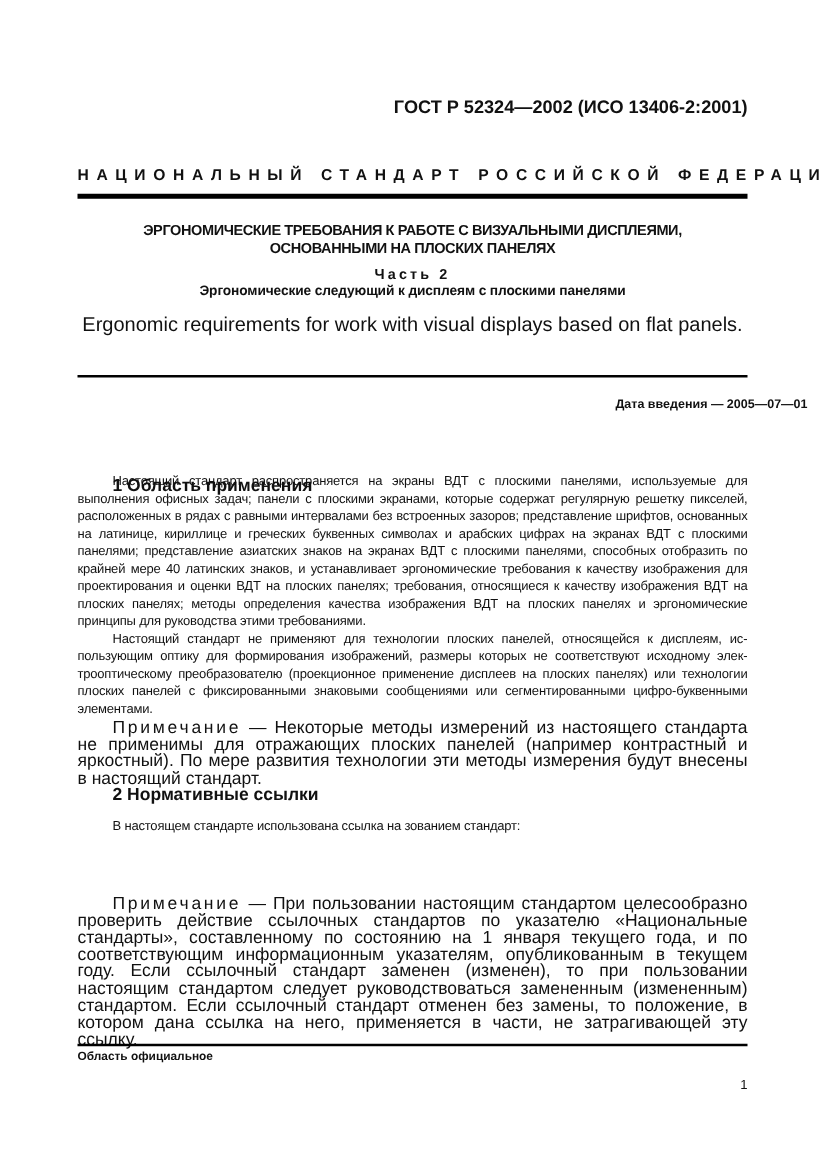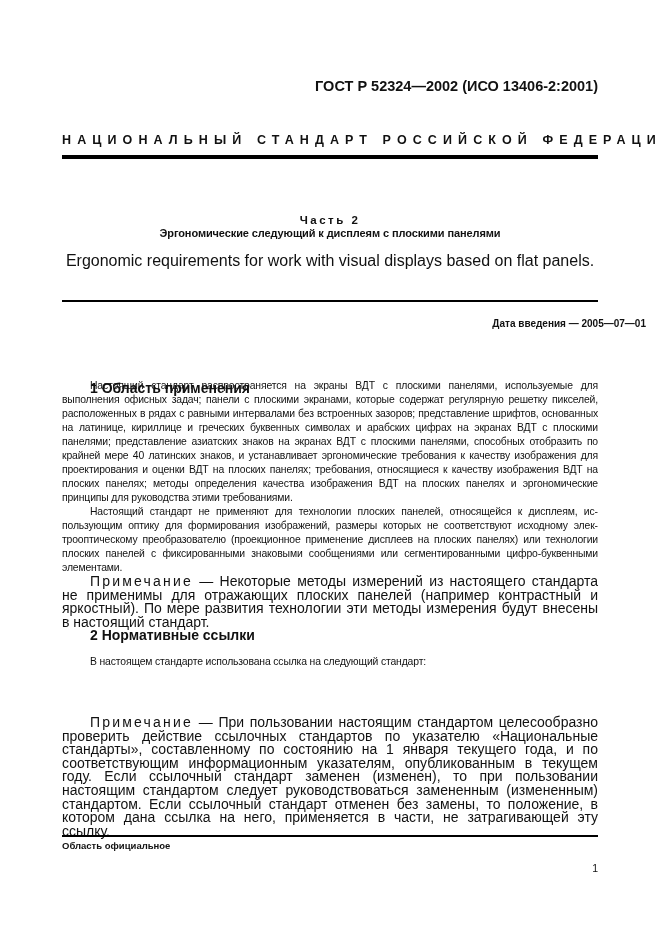--- a/index.html
+++ b/index.html
@@ -27,20 +27,22 @@
   .page-no { left: 0; width: 598px; top: 862px; text-align: right; font-size: 10.5px; }
 </style>
 </head>
 <body>
 
 <div class="abs doc-code">ГОСТ Р 52324—2002 (ИСО 13406-2:2001)</div>
 <div class="abs nat-std">НАЦИОНАЛЬНЫЙ СТАНДАРТ РОССИЙСКОЙ ФЕДЕРАЦИИ</div>
 <div class="abs rule-thick"></div>
 
 <div class="abs title">
+  <div>ЭРГОНОМИЧЕСКИЕ ТРЕБОВАНИЯ К РАБОТЕ С ВИЗУАЛЬНЫМИ ДИСПЛЕЯМИ,</div>
+  <div>ОСНОВАННЫМИ НА ПЛОСКИХ ПАНЕЛЯХ</div>
 </div>
 <div class="abs part-label">Часть 2</div>
 <div class="abs part-title">Эргономические следующий к дисплеям с плоскими панелями</div>
 <div class="abs en-title">
   <div>Ergonomic requirements for work with visual displays based on flat panels.</div>
 </div>
 <div class="abs rule-thin"></div>
 
 <div class="abs intro-date">Дата введения  — 2005—07—01</div>
 
@@ -48,21 +50,21 @@
 <div class="abs para" style="top:379px;">
   <p>Настоящий стандарт распространяется на экраны ВДТ с плоскими панелями, используемые для выполнения офисных задач; панели с плоскими экранами, которые содержат регулярную решетку пиксе­лей, расположенных в рядах с равными интервалами без встроенных зазоров; представление шрифтов, основанных на латинице, кириллице и греческих буквенных символах и арабских цифрах на экранах ВДТ с плоскими панелями; представление азиатских знаков на экранах ВДТ с плоскими панелями, способных отобразить по крайней мере 40 латинских знаков, и устанавливает эргономические требования к качеству изображения для проектирования и оценки ВДТ на плоских панелях; требования, относящиеся к качеству изображения ВДТ на плоских панелях; методы определения качества изображения ВДТ на плоских пане­лях и эргономические принципы для руководства этими требованиями.</p>
   <p>Настоящий стандарт не применяют для технологии плоских панелей, относящейся к дисплеям, ис­пользующим оптику для формирования изображений, размеры которых не соответствуют исходному элек­трооптическому преобразователю (проекционное применение дисплеев на плоских панелях) или техноло­гии плоских панелей с фиксированными знаковыми сообщениями или сегментированными цифро-буквен­ными элементами.</p>
 </div>
 <div class="abs note" style="top:575px;">
   <p><span class="spaced">Примечание</span><span> — Некоторые методы измерений из настоящего стандарта не применимы для отражаю­щих плоских панелей (например контрастный и яркостный). По мере развития технологии эти методы измерения будут внесены в настоящий стандарт.</span></p>
 </div>
 
 <div class="abs h1" style="top:627px;">2 Нормативные ссылки</div>
 <div class="abs para" style="top:655px;">
-  <p>В настоящем стандарте использована ссылка на следующий стандарт:</p>
+  <p>В настоящем стандарте использована ссылка на зованием стандарт:</p>
 </div>
 <div class="abs note" style="top:716px;">
   <p><span class="spaced">Примечание</span><span> — При пользовании настоящим стандартом целесообразно проверить действие ссылоч­ных стандартов по указателю «Национальные стандарты», составленному по состоянию на 1 января текущего года, и по соответствующим информационным указателям, опубликованным в текущем году. Если ссылочный стандарт заменен (изменен), то при пользовании настоящим стандартом следует руководствоваться заменен­ным (измененным) стандартом. Если ссылочный стандарт отменен без замены, то положение, в котором дана ссылка на него, применяется в части, не затрагивающей эту ссылку.</span></p>
 </div>
 
 <div class="abs rule-foot"></div>
 <div class="abs footer-label">Область официальное</div>
 <div class="abs page-no">1</div>
 
 </body></html>

